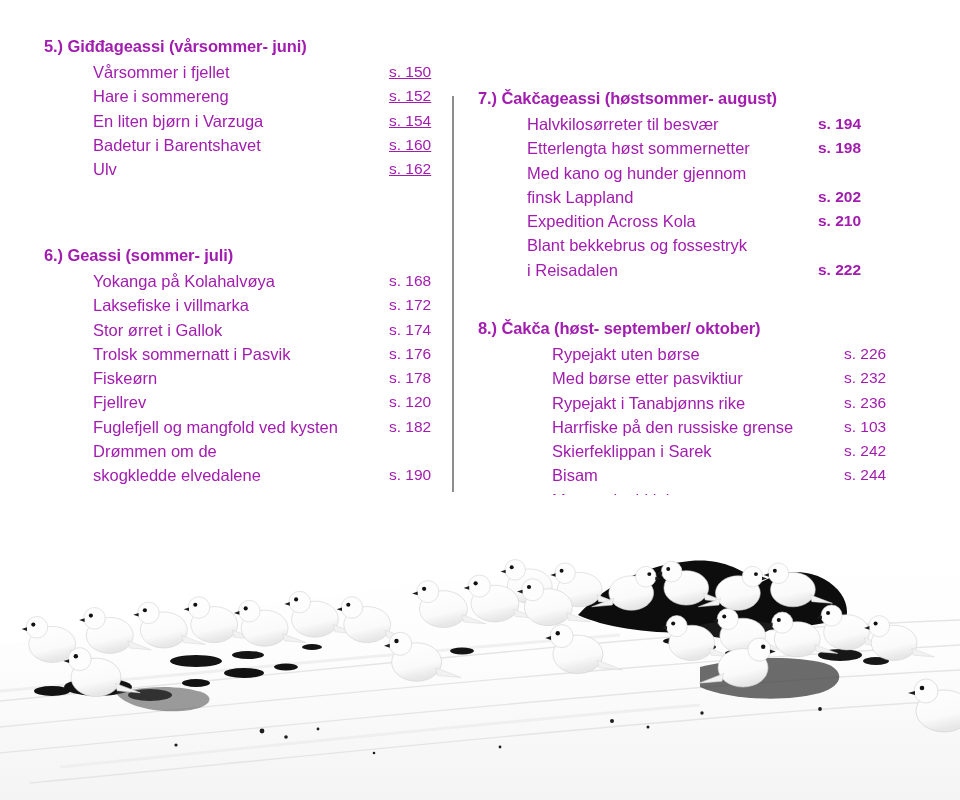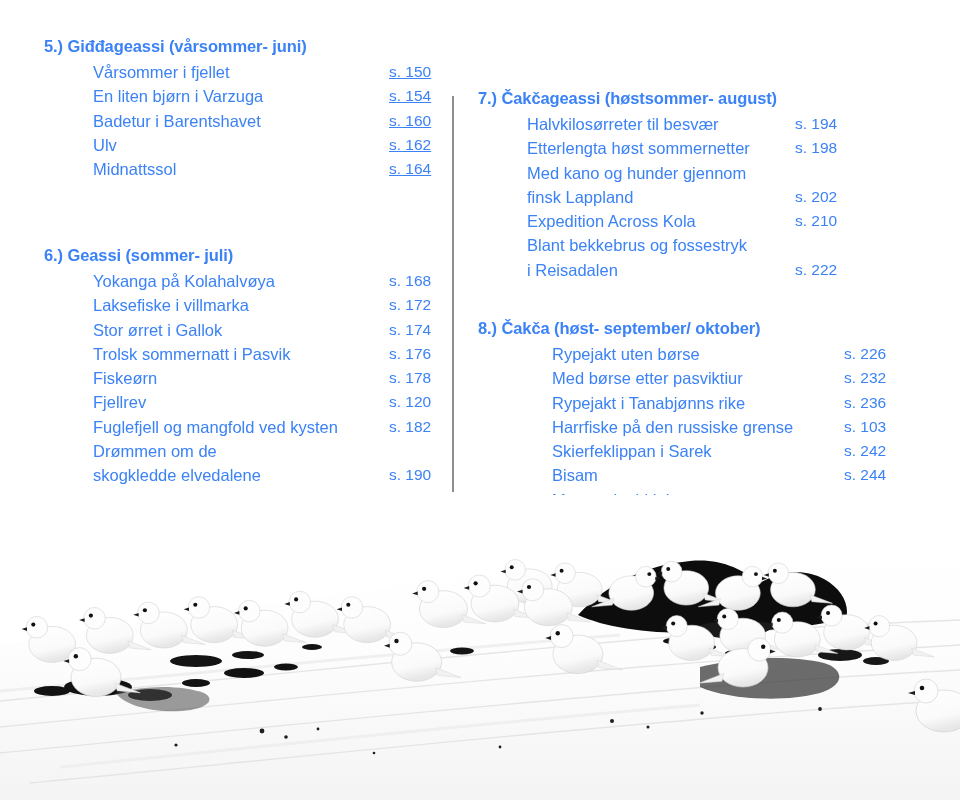--- a/index.html
+++ b/index.html
@@ -7,21 +7,21 @@
     padding: 0;
     background: #ffffff;
   }
   #page {
     position: relative;
     width: 960px;
     height: 800px;
     background: #ffffff;
     overflow: hidden;
     font-family: "Liberation Sans", sans-serif;
-    color: #3b82f6;
+    color: #a21caf;
   }
 
   
   .toc-column {
     position: absolute;
     top: 0;
     height: 520px;
   }
   #col-left  { left: 0;   width: 452px; }
   #col-right { left: 452px; width: 596px; }
@@ -71,21 +71,21 @@
   #sec5 .entries { margin-left: 49px; }
   #sec5 .entry .page { left: 296px; text-decoration: underline; }
 
   #sec6 { left: 44px; top: 245px; }
   #sec6 .entries { margin-left: 49px; }
   #sec6 .entry .page { left: 296px; }
 
   
   #sec7 { left: 478px; top: 88px; }
   #sec7 .entries { margin-left: 49px; }
-  #sec7 .entry .page { left: 268px; }
+  #sec7 .entry .page { left: 291px; font-weight: bold; }
 
   #sec8 { left: 478px; top: 318px; }
   #sec8 .entries { margin-left: 74px; }
   #sec8 .entry .page { left: 292px; }
 
   
   #photo {
     position: absolute;
     left: 0;
     top: 495px;
@@ -106,34 +106,34 @@
   <div class="toc-column" id="col-left">
 
     <div class="section" id="sec5">
       <div class="section-title">5.) Giđđageassi (vårsommer- juni)</div>
       <div class="entries">
         <div class="entry">
           <span class="label">Vårsommer i fjellet</span>
           <span class="page">s. 150</span>
         </div>
         <div class="entry">
+          <span class="label">Hare i sommereng</span>
+          <span class="page">s. 152</span>
+        </div>
+        <div class="entry">
           <span class="label">En liten bjørn i Varzuga</span>
           <span class="page">s. 154</span>
         </div>
         <div class="entry">
           <span class="label">Badetur i Barentshavet</span>
           <span class="page">s. 160</span>
         </div>
         <div class="entry">
           <span class="label">Ulv</span>
           <span class="page">s. 162</span>
-        </div>
-        <div class="entry">
-          <span class="label">Midnattssol</span>
-          <span class="page">s. 164</span>
         </div>
       </div>
     </div>
 
     <div class="section" id="sec6">
       <div class="section-title">6.) Geassi (sommer- juli)</div>
       <div class="entries">
         <div class="entry">
           <span class="label">Yokanga på Kolahalvøya</span>
           <span class="page">s. 168</span>

